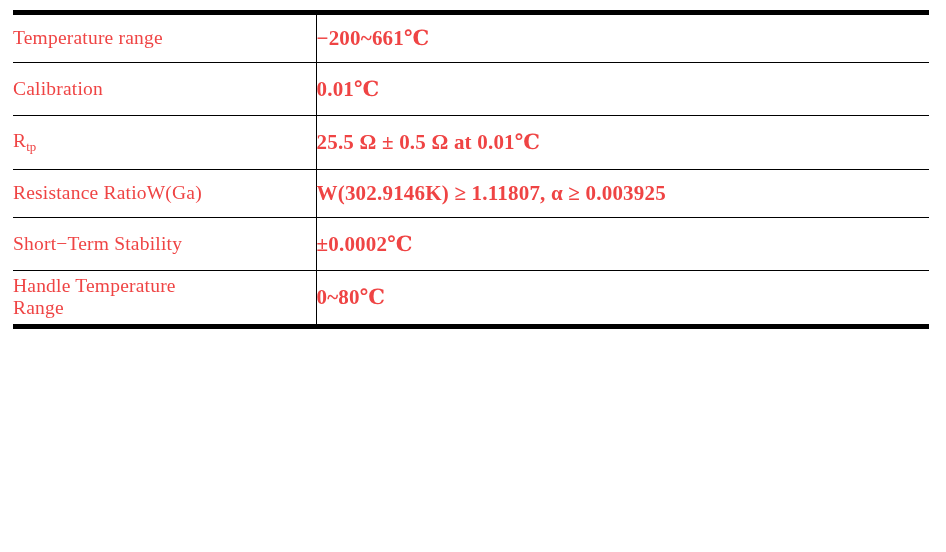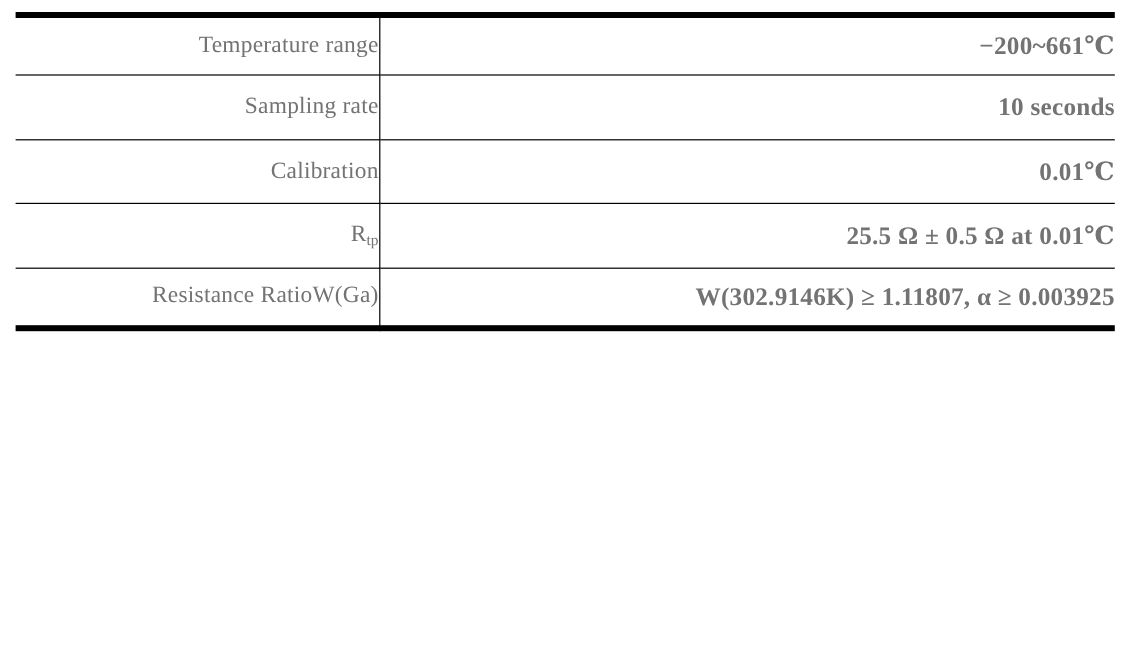--- a/index.html
+++ b/index.html
@@ -30,23 +30,23 @@
     border-bottom: 5px solid #000000;
   }
 
   table.spec-table col.col-param { width: 303px; }
   table.spec-table col.col-value { width: 613px; }
 
   table.spec-table tr.spec-row > td {
     border-bottom: 1.3px solid #000000;
     padding: 0;
     vertical-align: middle;
-    text-align: right;
+    text-align: left;
     line-height: 1.16;
-    color: #737373;
+    color: #ef4444;
   }
 
   table.spec-table tr.spec-row:last-child > td {
     border-bottom: none;
   }
 
   td.param-cell {
     border-right: 1.3px solid #000000;
     font-size: 19.5px;
     letter-spacing: 0.2px;
@@ -95,28 +95,20 @@
 
       <tr class="spec-row" data-row="0">
         <td class="param-cell">
           <span class="cell-line">Temperature range</span>
         </td>
         <td class="value-cell">
           <span class="cell-line">−200~661℃</span>
         </td>
       </tr>
 
-      <tr class="spec-row" data-row="1">
-        <td class="param-cell">
-          <span class="cell-line">Sampling rate</span>
-        </td>
-        <td class="value-cell">
-          <span class="cell-line">10 seconds</span>
-        </td>
-      </tr>
 
       <tr class="spec-row" data-row="2">
         <td class="param-cell">
           <span class="cell-line">Calibration</span>
         </td>
         <td class="value-cell">
           <span class="cell-line">0.01℃</span>
         </td>
       </tr>
 
@@ -133,18 +125,35 @@
       <tr class="spec-row" data-row="5">
         <td class="param-cell">
           <span class="cell-line">Resistance RatioW(Ga)</span>
         </td>
         <td class="value-cell">
           <span class="cell-line">W(302.9146K) ≥ 1.11807, α ≥ 0.003925</span>
         </td>
       </tr>
 
 
+      <tr class="spec-row" data-row="7">
+        <td class="param-cell">
+          <span class="cell-line">Short−Term Stability</span>
+        </td>
+        <td class="value-cell">
+          <span class="cell-line">±0.0002℃</span>
+        </td>
+      </tr>
 
 
+      <tr class="spec-row" data-row="9">
+        <td class="param-cell">
+          <span class="cell-line">Handle Temperature</span>
+          <span class="cell-line">Range</span>
+        </td>
+        <td class="value-cell">
+          <span class="cell-line">0~80℃</span>
+        </td>
+      </tr>
 
     </tbody>
   </table>
 </div>
 
 </body></html>

